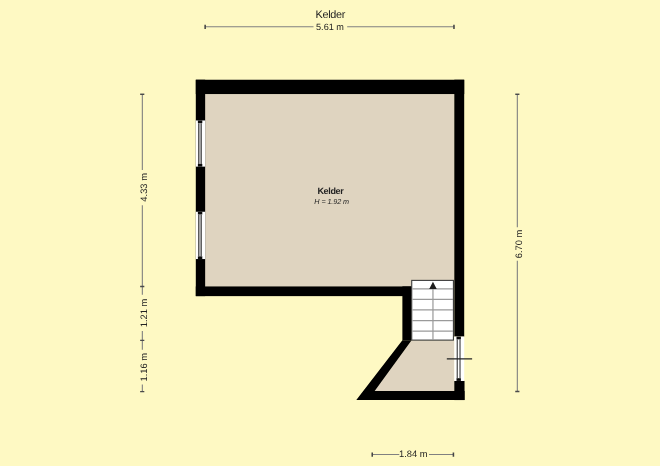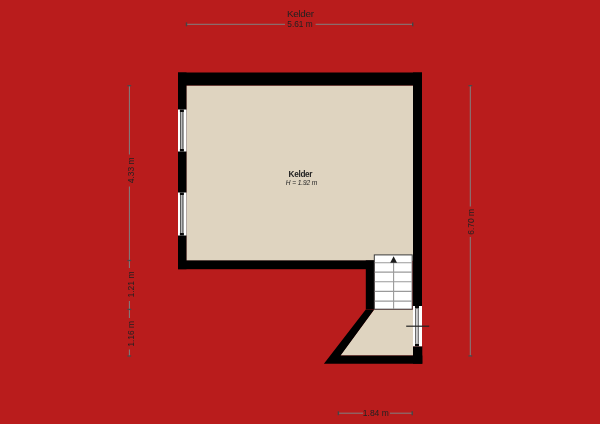--- a/index.html
+++ b/index.html
@@ -1,16 +1,16 @@
 <!DOCTYPE html>
 <html><head>
 <meta charset="utf-8">
 <style>
   html,body{margin:0;padding:0;background:#fff;}
-  .page{position:relative;width:600px;height:424px;background:#b91c1c;overflow:hidden;
+  .page{position:relative;width:600px;height:424px;background:#fef9c3;overflow:hidden;
         font-family:"Liberation Sans", sans-serif;}
   svg{position:absolute;left:0;top:0;}
   text{font-family:"Liberation Sans", sans-serif;fill:#222;}
 </style>
 </head>
 <body>
 <div class="page">
 <svg width="600" height="424" viewBox="0 0 600 424">
 
   <rect x="186.3" y="85.5" width="226.7" height="175.3" fill="#dfd4c0"></rect>

